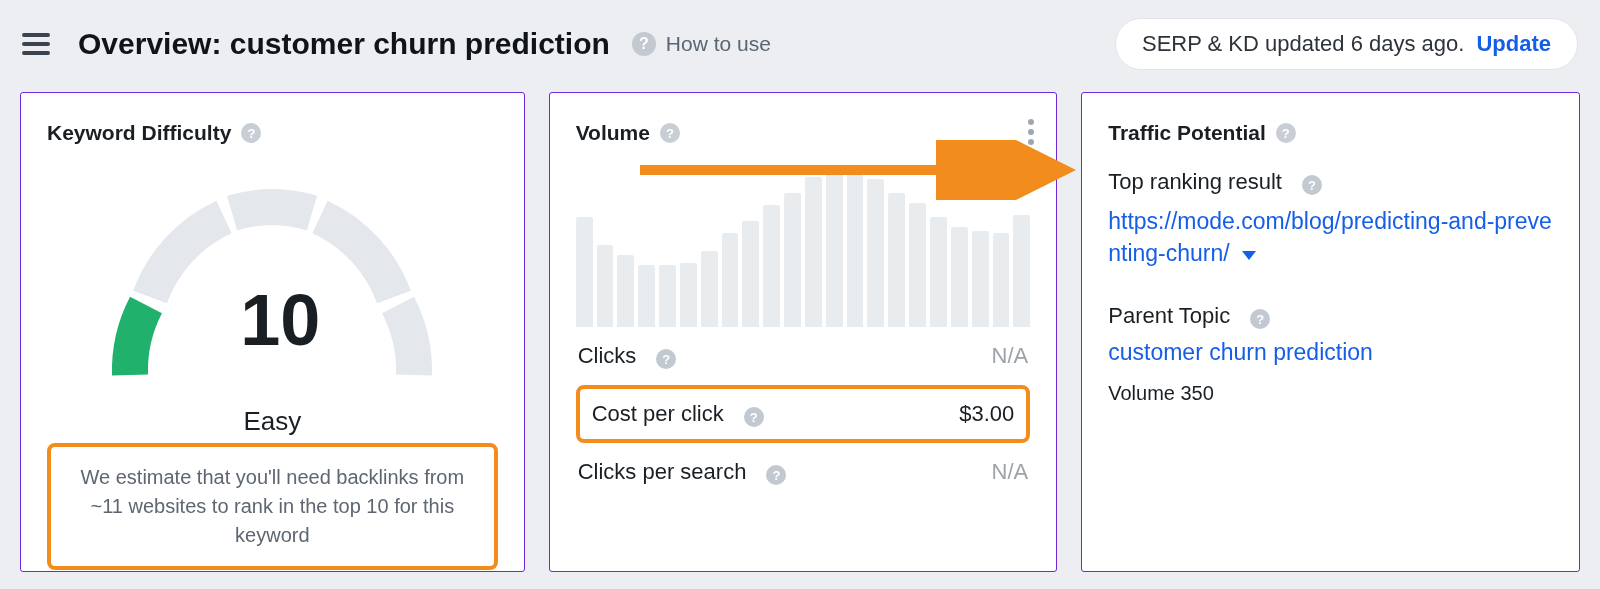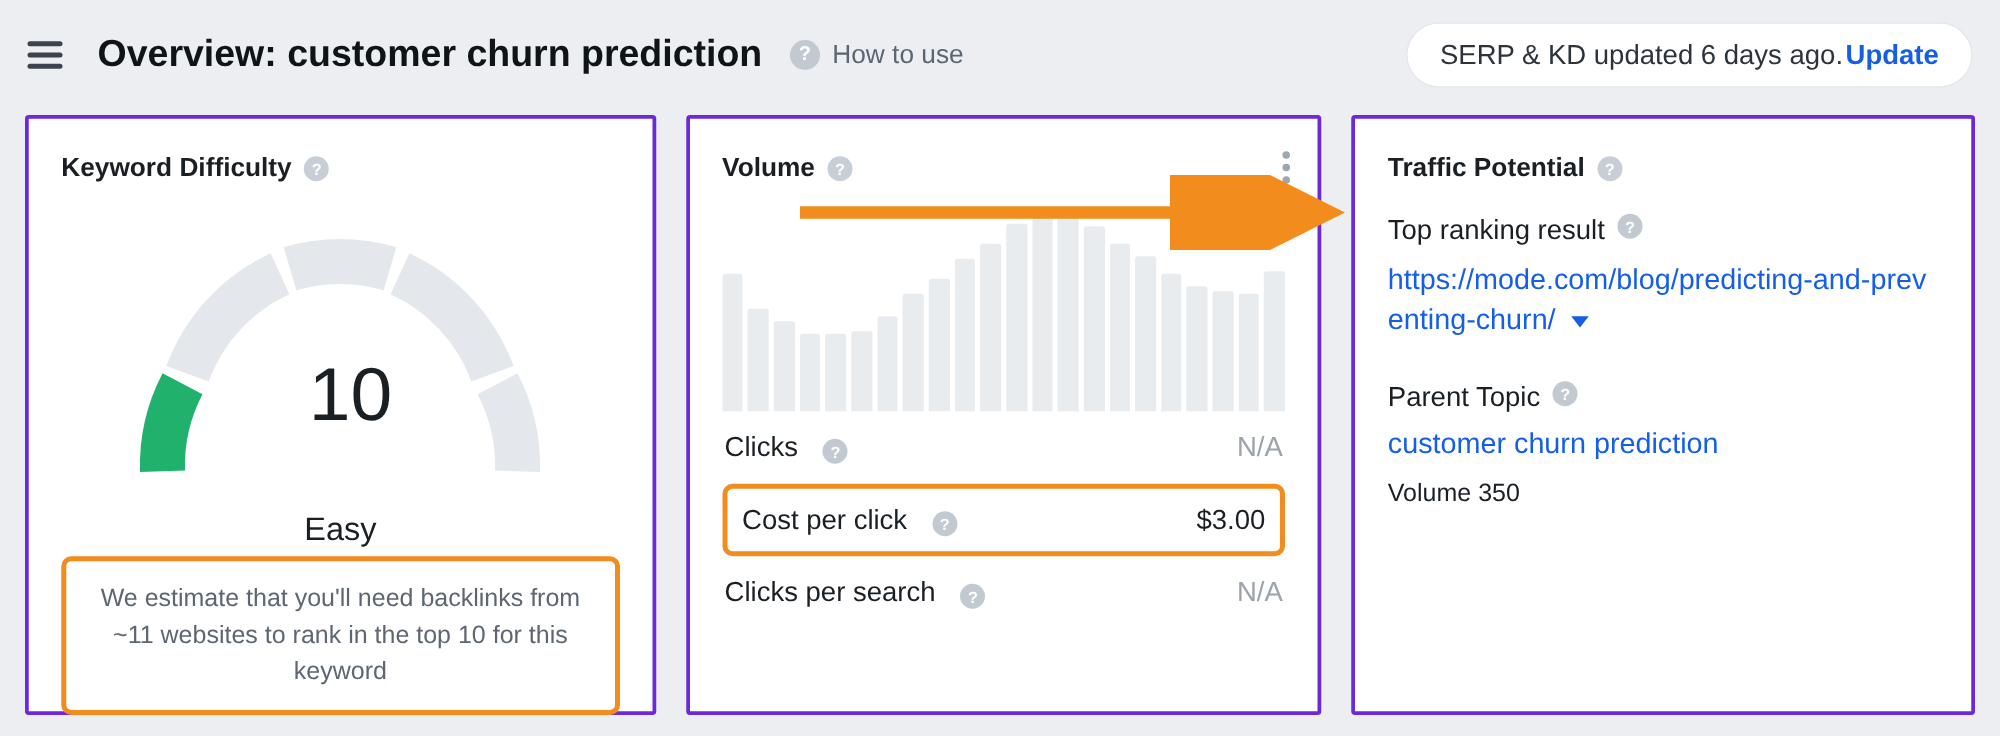--- a/index.html
+++ b/index.html
@@ -34,48 +34,48 @@
   .help-circle {
     width:24px; height:24px; border-radius:50%; background:#c2c9d1;
     display:flex; align-items:center; justify-content:center;
     color:#fff; font-size:16px; font-weight:700;
   }
   .help-circle.sm { width:20px; height:20px; font-size:13px; }
   .topbar-spacer { flex:1; }
   .serp-pill {
     background:#fff; border:1px solid #e2e6ea; border-radius:999px;
     padding:12px 26px; font-size:22px; color:#2d333a;
-    display:flex; align-items:center; gap:2px;
+    display:flex; align-items:center; gap:12px;
   }
   .serp-pill .update-link { color:#155ee6; font-weight:700; cursor:pointer; }
 
   
   .cards {
     display:flex;
     gap:24px;
     padding:22px 20px 0 20px;
   }
   .card {
     background:#fff;
-    border:3px solid #6d28d9;
+    border:1px solid #6d28d9;
     border-radius:3px;
     padding:28px 26px 26px 26px;
     position:relative;
   }
   .card.kd { width: 514px; height:480px; }
   .card.vol{ width: 518px; height:480px; }
   .card.tp { width: 508px; height:480px; }
 
   .card-header { display:flex; align-items:center; gap:10px; font-size:21px; font-weight:700; color:#1a1f24; }
   .card-header .help-circle { background:#c8ced6; }
 
   
   .gauge-wrap { text-align:center; margin-top:30px; position:relative; height:260px; }
   .gauge-wrap svg { display:block; margin:0 auto; }
-  .gauge-score { font-size:60px; font-weight:400; color:#1a1f24; position:absolute; top:104px; left:16px; right:0; }
+  .gauge-score { font-size:72px; font-weight:700; color:#1a1f24; position:absolute; top:104px; left:16px; right:0; }
   .gauge-label { font-size:26px; color:#1a1f24; position:absolute; top:231px; left:0; right:0; }
 
   .kd-note {
     border:4px solid #f28c1c; border-radius:8px;
     padding:16px 14px; margin-top:8px;
     color:#5d6671; font-size:20px; text-align:center; line-height:1.45;
   }
 
   
   .vol-big { font-size:46px; font-weight:400; margin-top:6px; }
@@ -101,21 +101,21 @@
   .arrow-annot {
     position:absolute;
     left:636px; 
     top:140px;
     width:442px; height:60px;
     pointer-events:none;
   }
 
   
   .tp-big { font-size:46px; font-weight:400; margin-top:6px; }
-  .tp-section-lbl { display:flex; align-items:flex-start; gap:10px; font-size:22px; color:#1a1f24; margin-top:24px; }
+  .tp-section-lbl { display:flex; align-items:flex-end; gap:20px; font-size:22px; color:#1a1f24; margin-top:24px; }
   .tp-link {
     color:#155ee6; font-size:23px; line-height:1.4; margin-top:10px;
     word-break:break-all; cursor:pointer;
   }
   .tp-link .caret {
     display:inline-block; margin-left:6px; width:0;height:0;
     border-left:7px solid transparent; border-right:7px solid transparent;
     border-top:9px solid #155ee6; vertical-align:middle;
   }
   .parent-topic-link { color:#155ee6; font-size:23px; margin-top:10px; cursor:pointer; }

